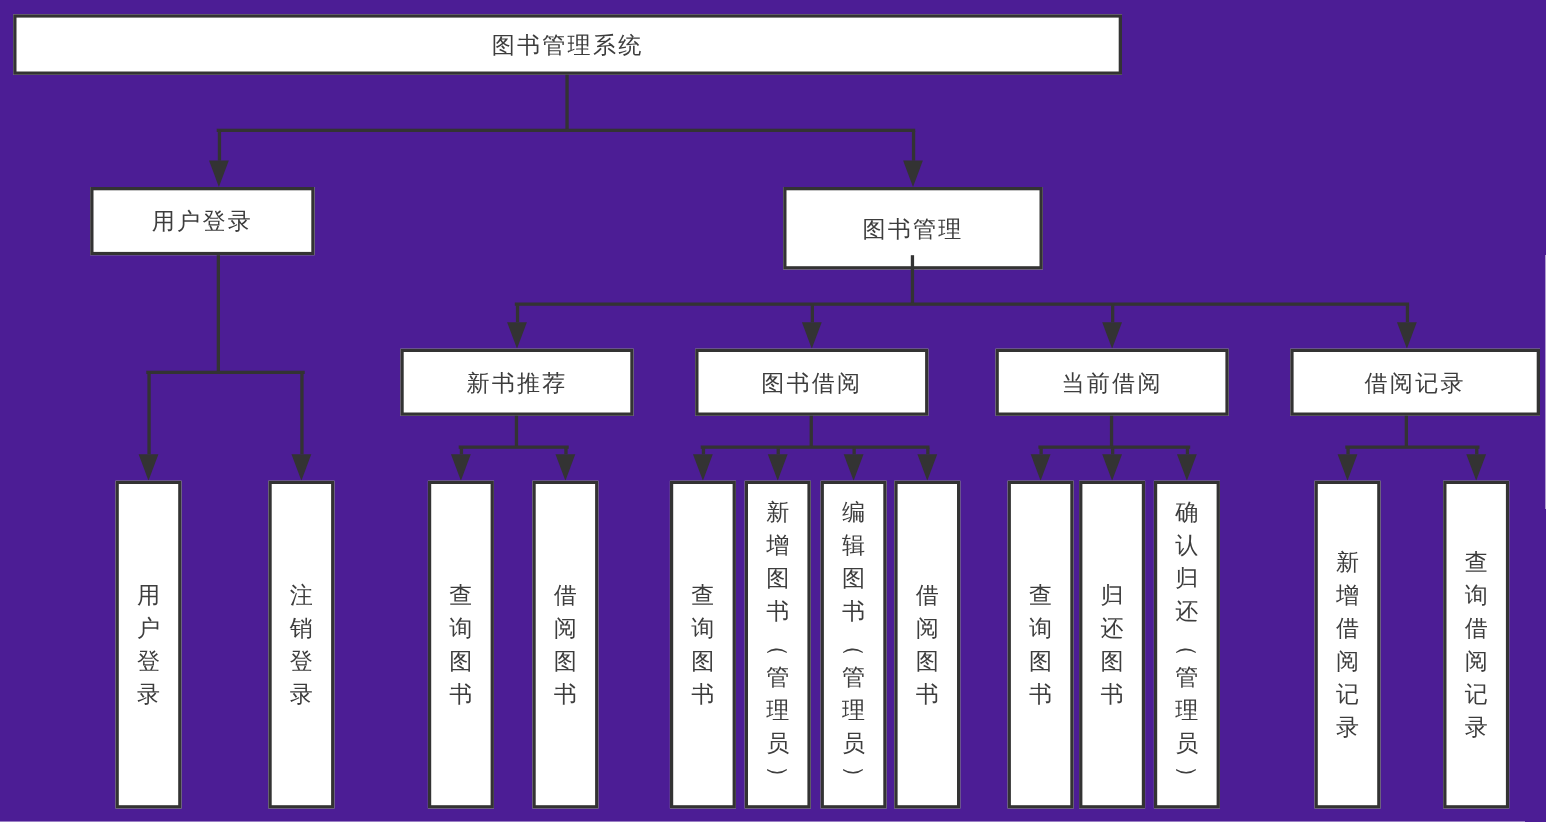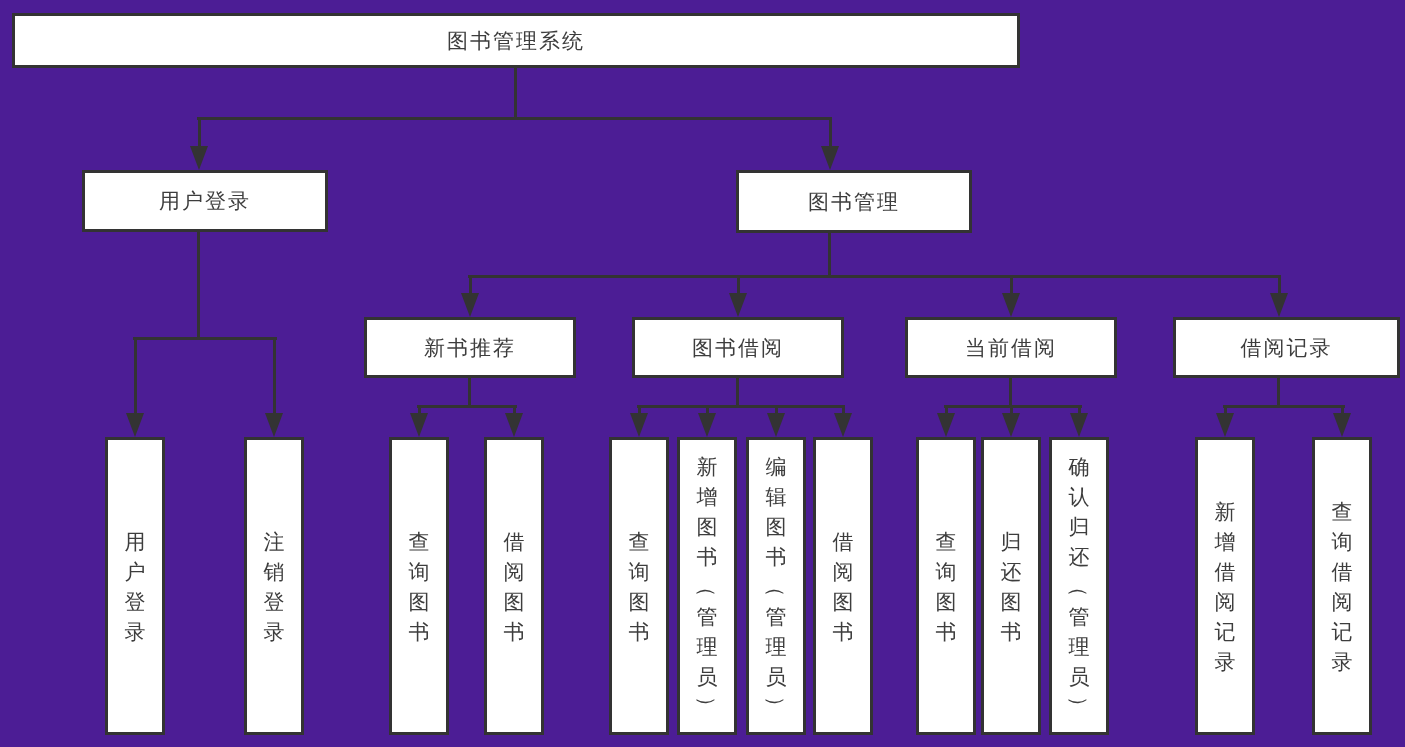--- a/index.html
+++ b/index.html
@@ -37,24 +37,24 @@
   <div class="hline" style="left:197px;top:117px;width:635px;"></div>
   <div class="arrow" style="left:189px;top:119px;height:51px;">
     <i class="stem"></i>
       <i class="head"></i>
   </div>
   <div class="arrow" style="left:820px;top:119px;height:51px;">
     <i class="stem"></i>
       <i class="head"></i>
   </div>
 
-  <div class="node" style="left:82px;top:170px;width:246px;height:62px;">
+  <div class="node" style="left:82px;top:170px;width:204px;height:62px;">
     <span>用户登录</span>
   </div>
-  <div class="node" style="left:736px;top:170px;width:236px;height:63px;">
+  <div class="node" style="left:712px;top:170px;width:236px;height:75px;">
     <span>图书管理</span>
   </div>
 
   <div class="vline" style="left:197px;top:232px;height:107px;"></div>
   <div class="hline" style="left:133px;top:337px;width:144px;"></div>
   <div class="arrow" style="left:125px;top:339px;height:98px;">
     <i class="stem"></i>
       <i class="head"></i>
   </div>
   <div class="arrow" style="left:264px;top:339px;height:98px;">

